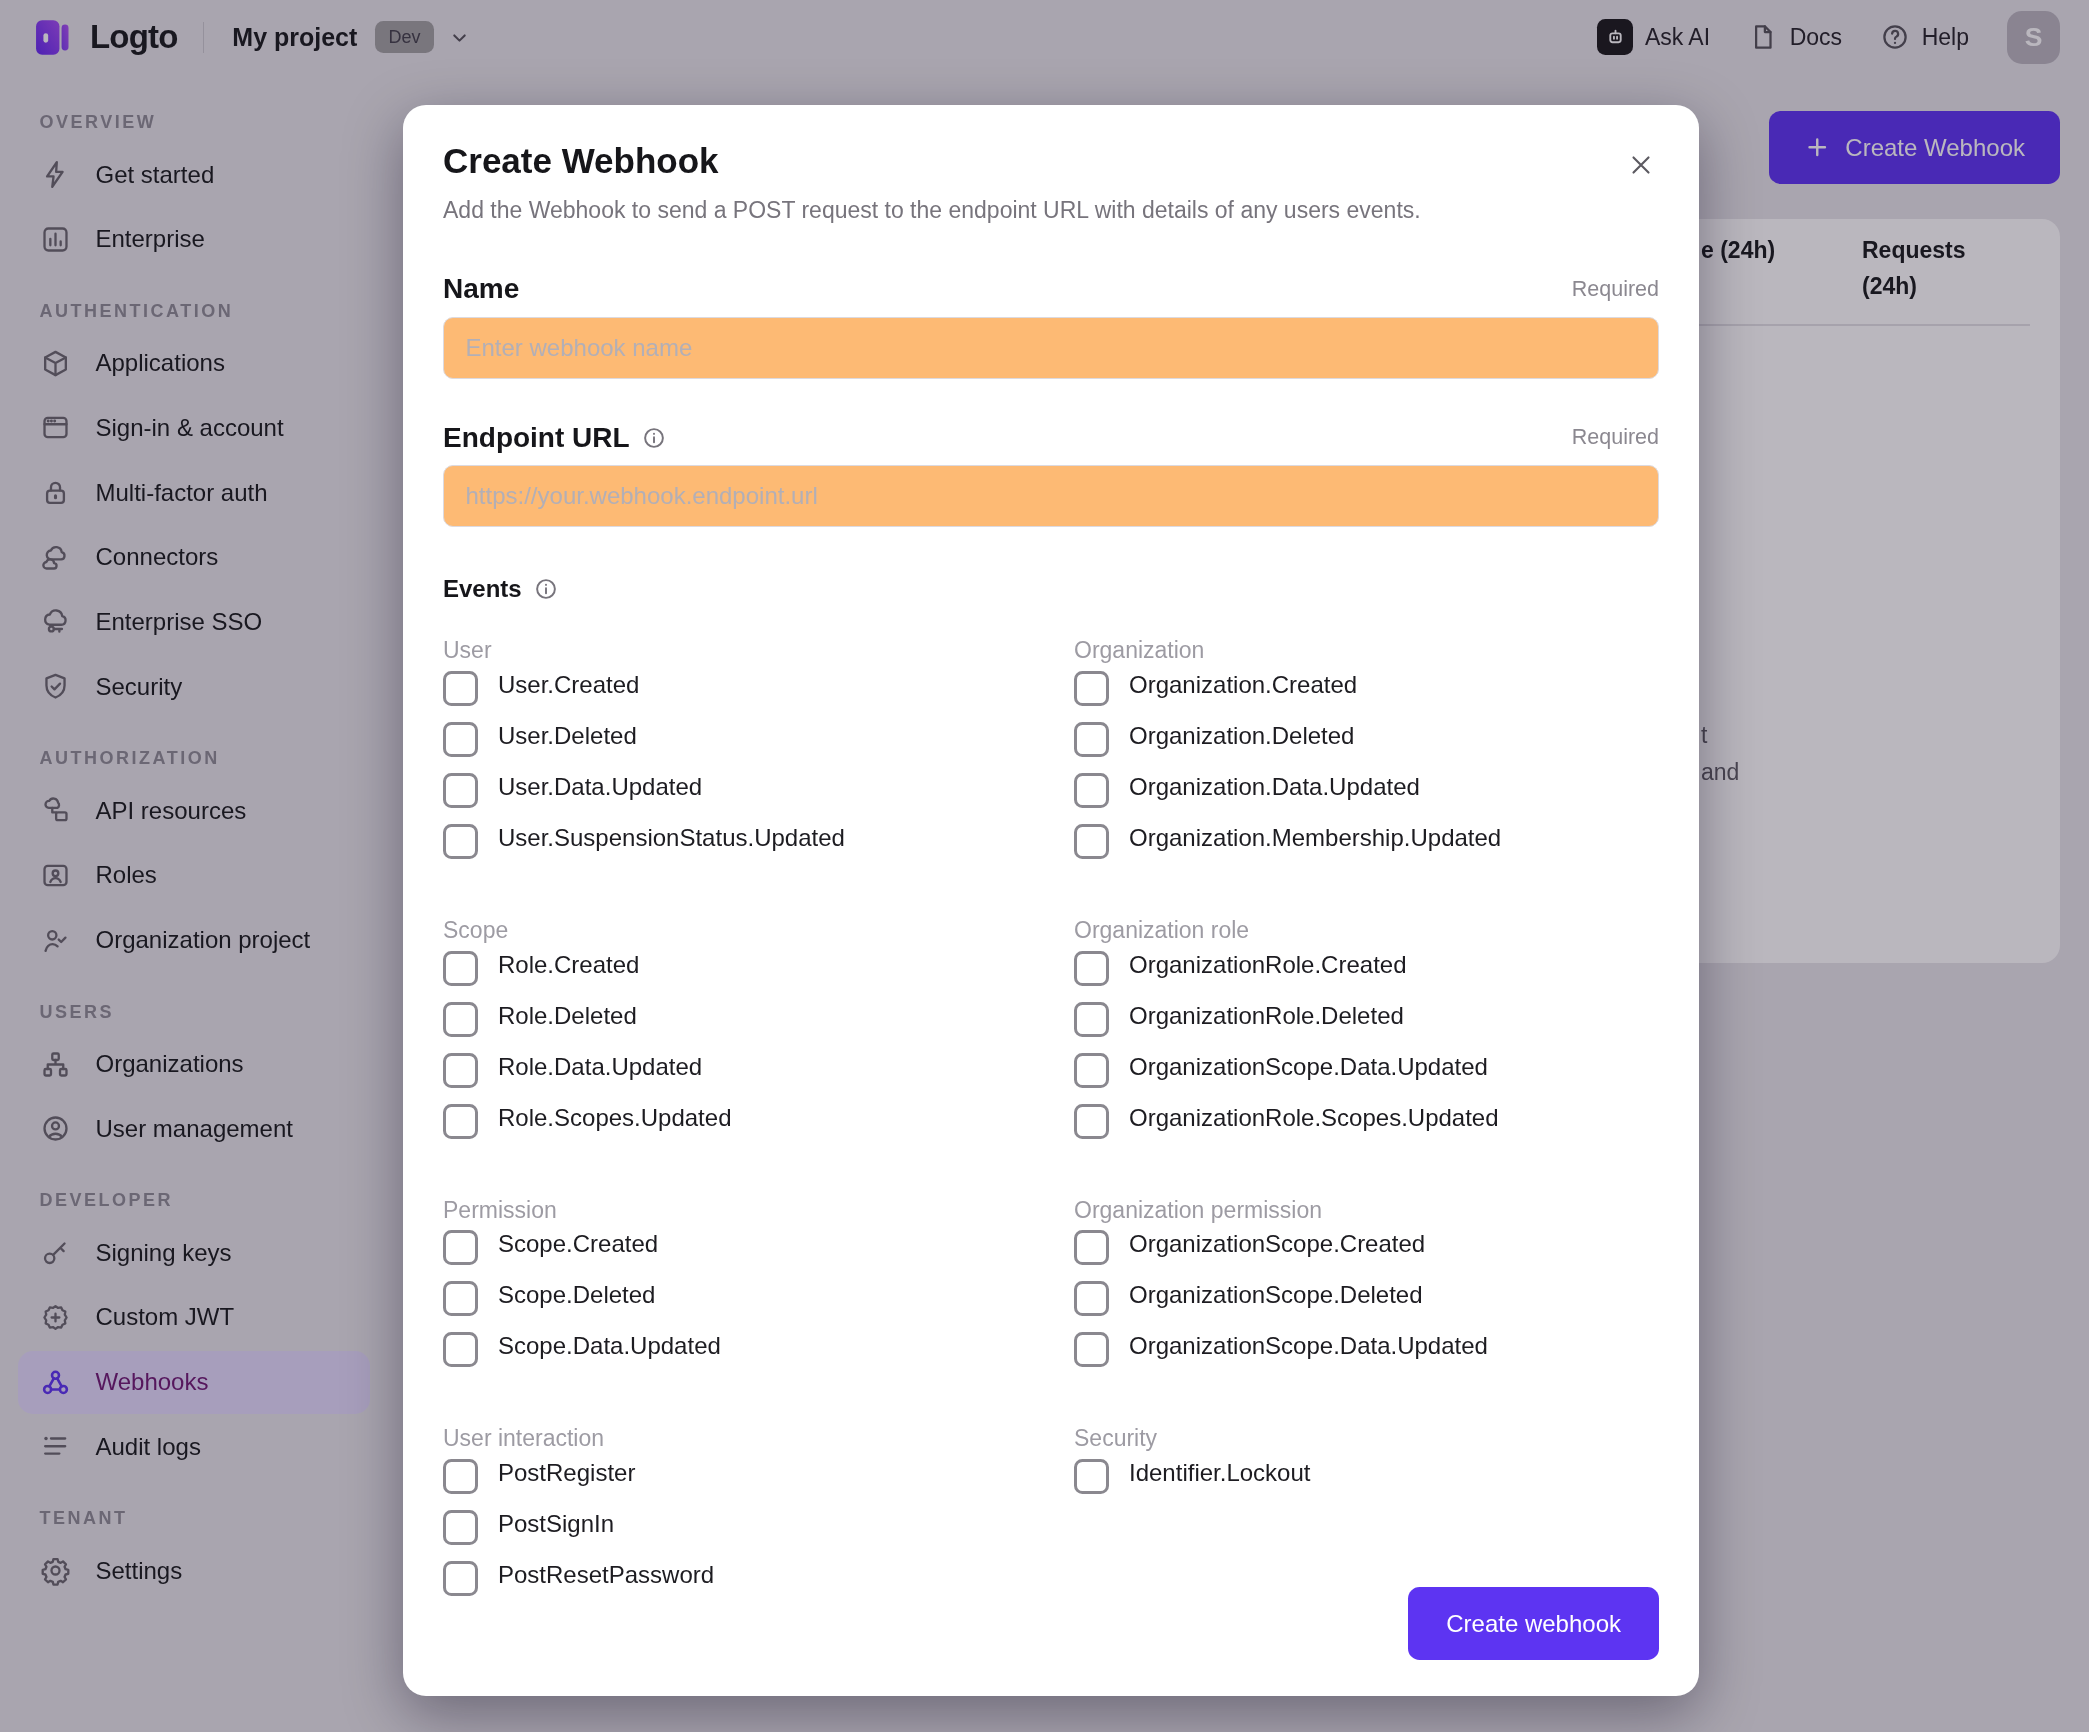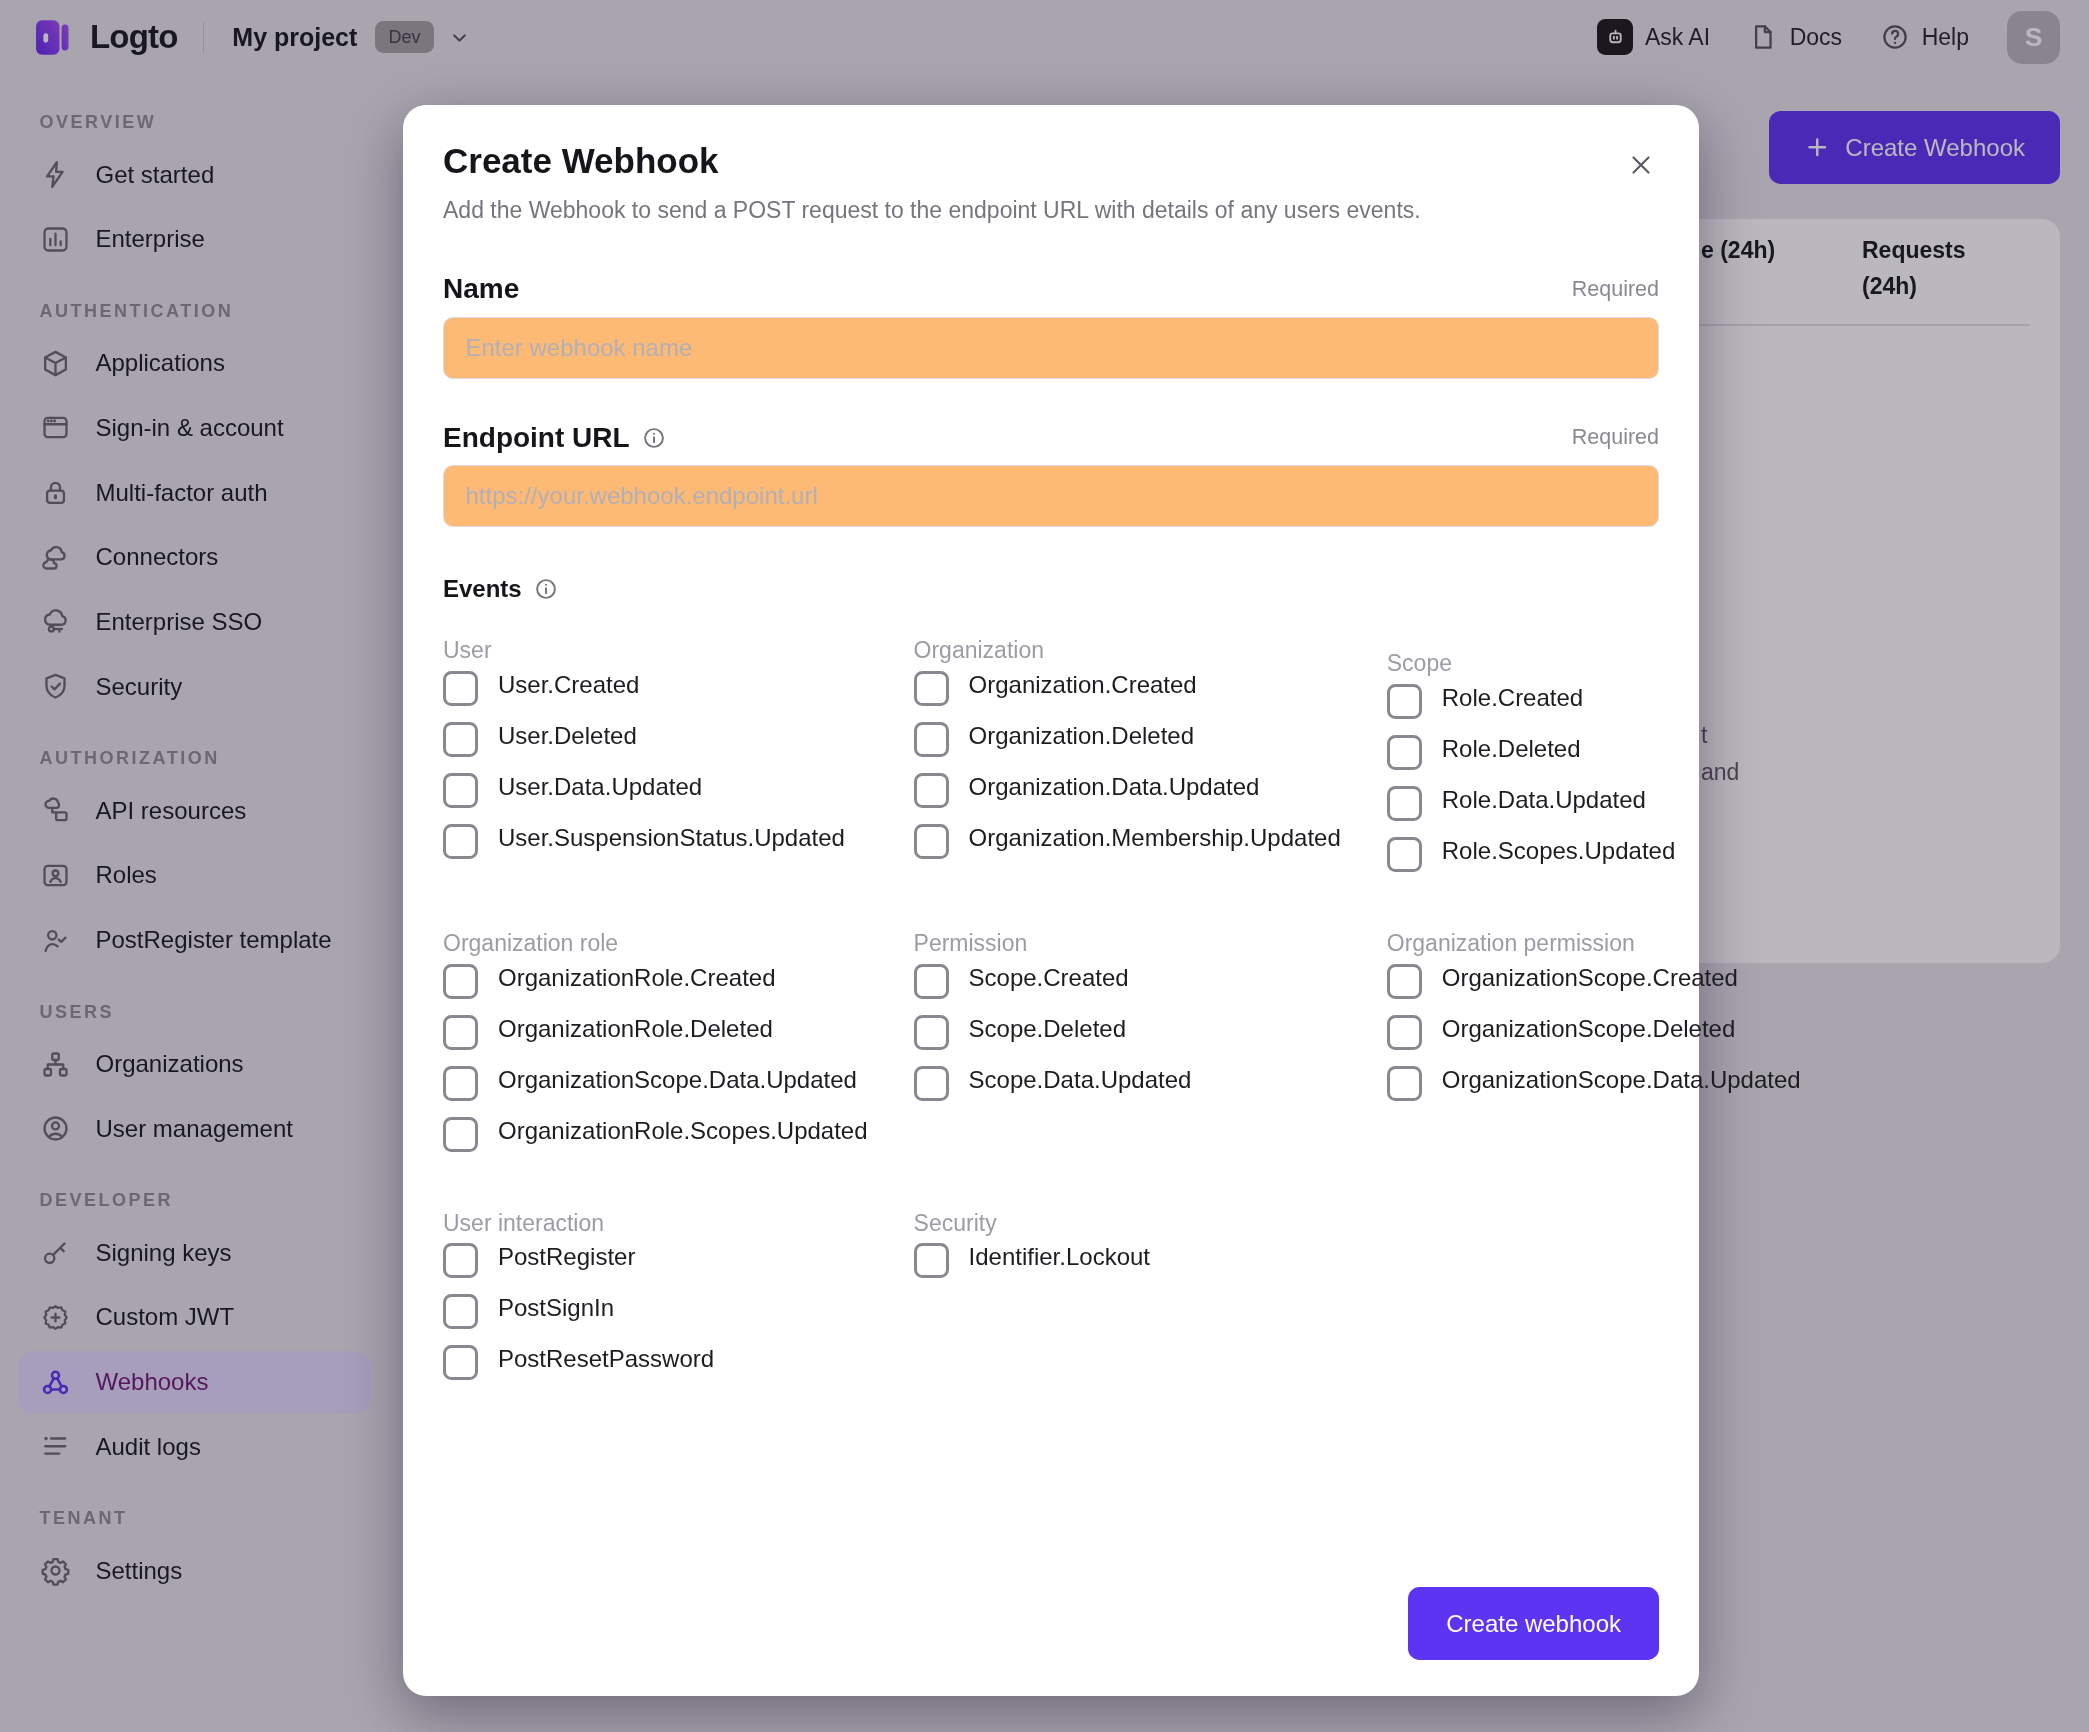--- a/index.html
+++ b/index.html
@@ -63,21 +63,21 @@
   .field-row.endpoint { margin-top:43px; }
   .f-label { display:flex; align-items:center; gap:11.6px; font-size:28px; font-weight:600; color:#16161a; }
   .info-ic { width:26px; height:26px; color:#77747c; display:inline-flex; }
   .req-tag { font-size:21.5px; color:#8b8890; }
   .text-input { margin-top:11.6px; width:100%; height:62px; border:1.7px solid #dcdae0; border-radius:10px; padding:0 21.5px;
     font-size:24px; font-family:inherit; color:#191c1d; background:#fdba74; outline:none; }
   .text-input::placeholder { color:#b2afb7; }
 
   .events-head { margin-top:48px; display:flex; align-items:center; gap:11.6px; font-size:24px; font-weight:600; color:#16161a; }
 
-  .events-grid { margin-top:5px; display:grid; grid-template-columns:1fr 1fr 1fr; column-gap:46px; }
+  .events-grid { margin-top:5px; display:grid; grid-template-columns:1fr 1fr; column-gap:46px; }
   .group-title { margin:36px 0 6.6px; font-size:23px; color:#9d9ba3; height:33px; display:flex; align-items:flex-end; }
   .egroup:nth-child(-n+2) .group-title { margin-top:23px; }
   .event-item { height:51px; display:flex; align-items:flex-start; gap:20px; }
   .cb { width:35px; height:35px; border:3.3px solid #8a888f; border-radius:8.3px; background:#fff; flex:none; cursor:pointer; }
   .ev-label { font-size:24px; color:#1d1c21; }
 
   .modal-footer { position:absolute; right:40px; bottom:36px; }
   .submit-btn { height:73px; padding:0 38px; background:#5d34f2; color:#fff; border:none; border-radius:11.6px;
     font-size:24px; font-weight:500; font-family:inherit; cursor:pointer; }
 </style>
@@ -245,21 +245,21 @@
         <span class="nlabel">Roles</span>
       </div>
       <div class="nav-item">
         <span class="nico">
           <svg viewBox="0 0 24 24" fill="none" stroke="currentColor" stroke-width="1.8" stroke-linecap="round" stroke-linejoin="round" width="100%" height="100%">
             <circle cx="9.5" cy="8" r="3.2"></circle>
             <path d="M4.3 20c.9-3.4 3-5.2 5.5-5.2 1.4 0 2.7.6 3.8 1.7"></path>
             <path d="M14.5 11.3l1.9 1.9 3.3-3.4"></path>
           </svg>
         </span>
-        <span class="nlabel">PostRegister template</span>
+        <span class="nlabel">Organization project</span>
       </div>
       <div class="sec-label">USERS</div>
       <div class="nav-item">
         <span class="nico">
           <svg viewBox="0 0 24 24" fill="none" stroke="currentColor" stroke-width="1.8" stroke-linecap="round" stroke-linejoin="round" width="100%" height="100%">
             <rect x="9.5" y="3.5" width="5" height="5" rx="1"></rect>
             <rect x="3.5" y="15.5" width="5" height="5" rx="1"></rect>
             <rect x="15.5" y="15.5" width="5" height="5" rx="1"></rect>
             <path d="M12 8.5V12M6 15.5V12h12v3.5"></path>
           </svg>

